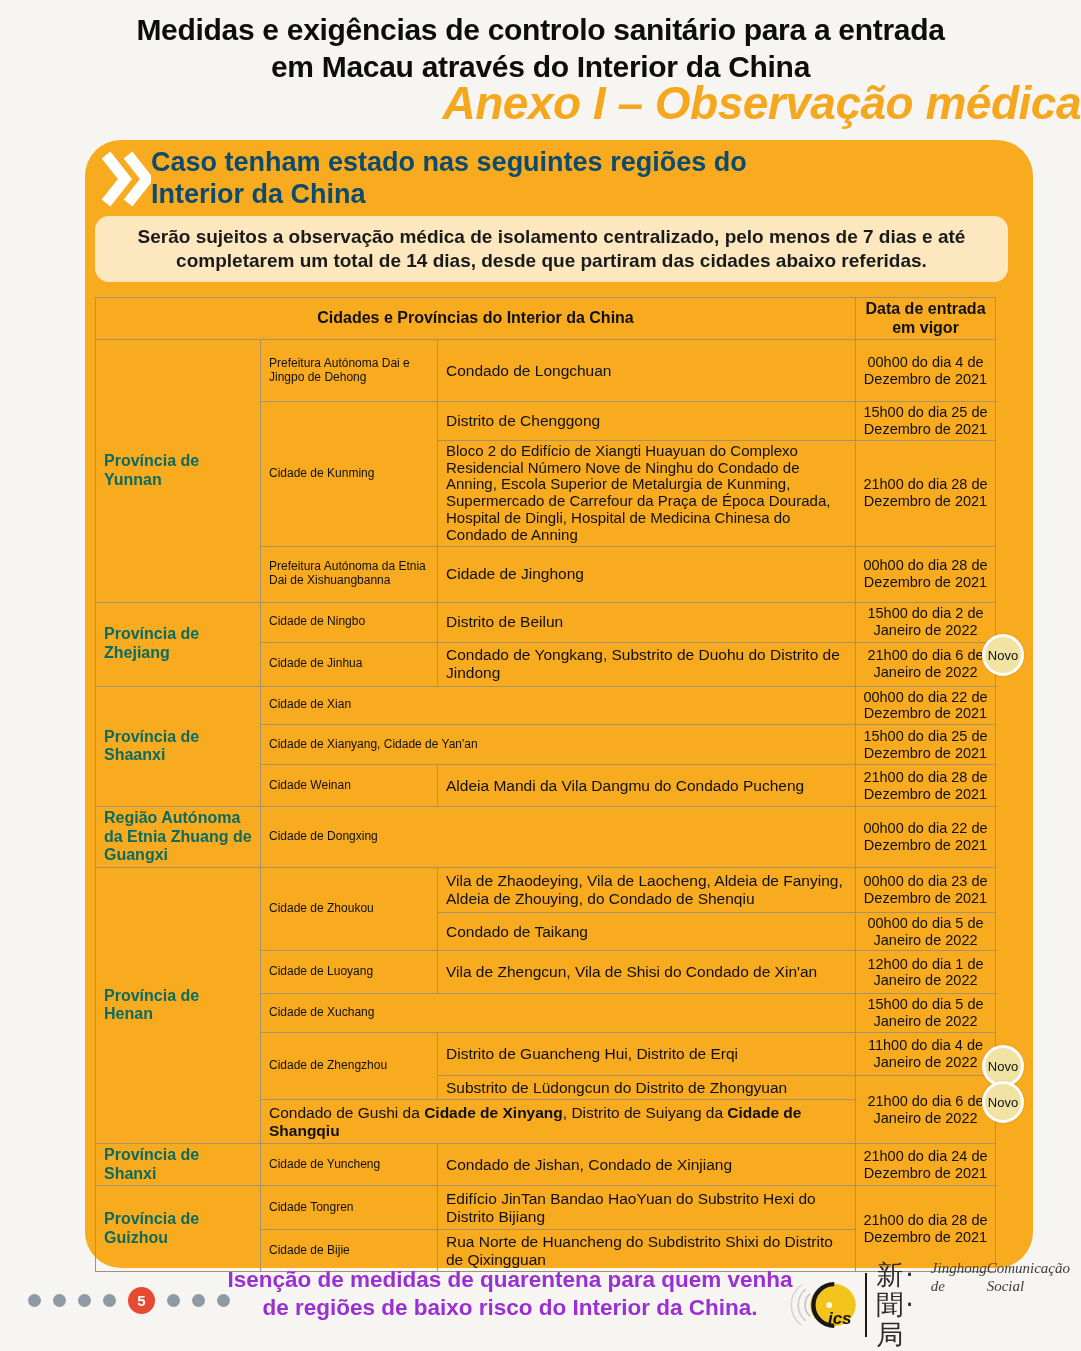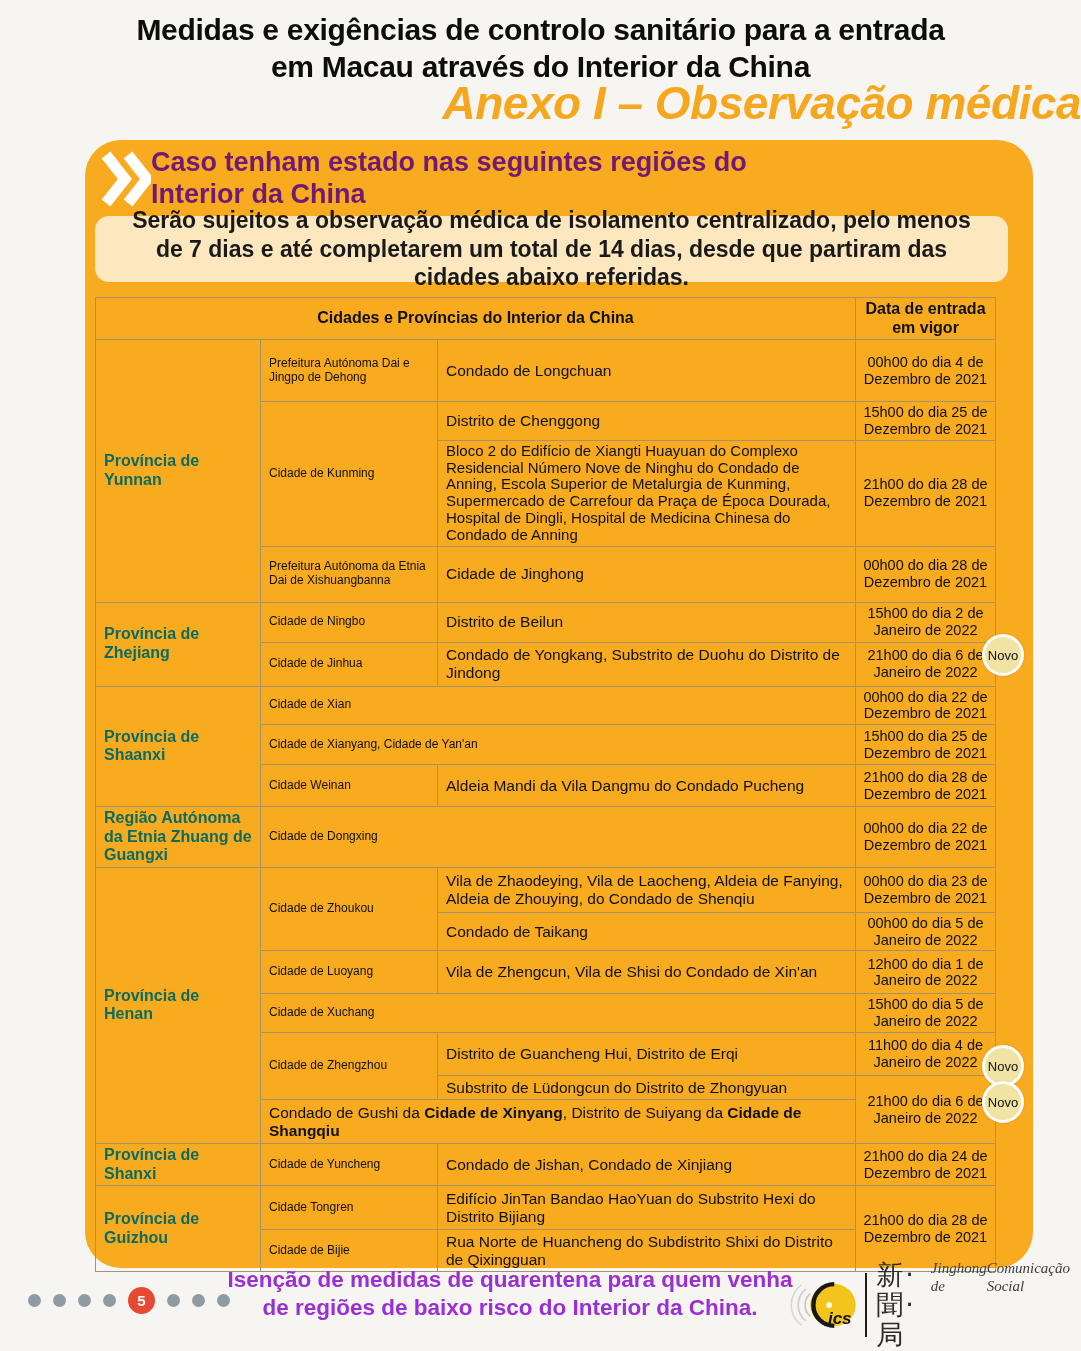--- a/index.html
+++ b/index.html
@@ -22,27 +22,27 @@
     font-style:italic;
   }
   
   .panel {
     position:absolute; left:85px; top:140px; width:948px; height:1128px;
     background:#F8AB1E; border-radius:36px;
   }
   .chevrons { position:absolute; left:16px; top:10px; }
   .section-title {
     position:absolute; left:66px; top:7px; width:690px;
-    color:#701a75; font-weight:bold; font-size:27px; line-height:1.18;
+    color:#0c4a6e; font-weight:bold; font-size:27px; line-height:1.18;
   }
   .note-box {
     position:absolute; left:10px; top:76px; width:913px; height:66px;
     background:#FCE7BF; border-radius:14px;
     display:flex; align-items:center; justify-content:center;
-    text-align:center; font-weight:bold; font-size:23px; color:#1a1a1a;
+    text-align:center; font-weight:bold; font-size:19px; color:#1a1a1a;
     line-height:1.25; padding:0 24px;
   }
   
   .table-wrap { position:absolute; left:10px; top:157px; }
   table.info {
     border-collapse:collapse; table-layout:fixed; width:900px;
     font-size:15.5px; color:#101010;
   }
   table.info td {
     border:1px solid #A6936B; padding:2px 8px;

